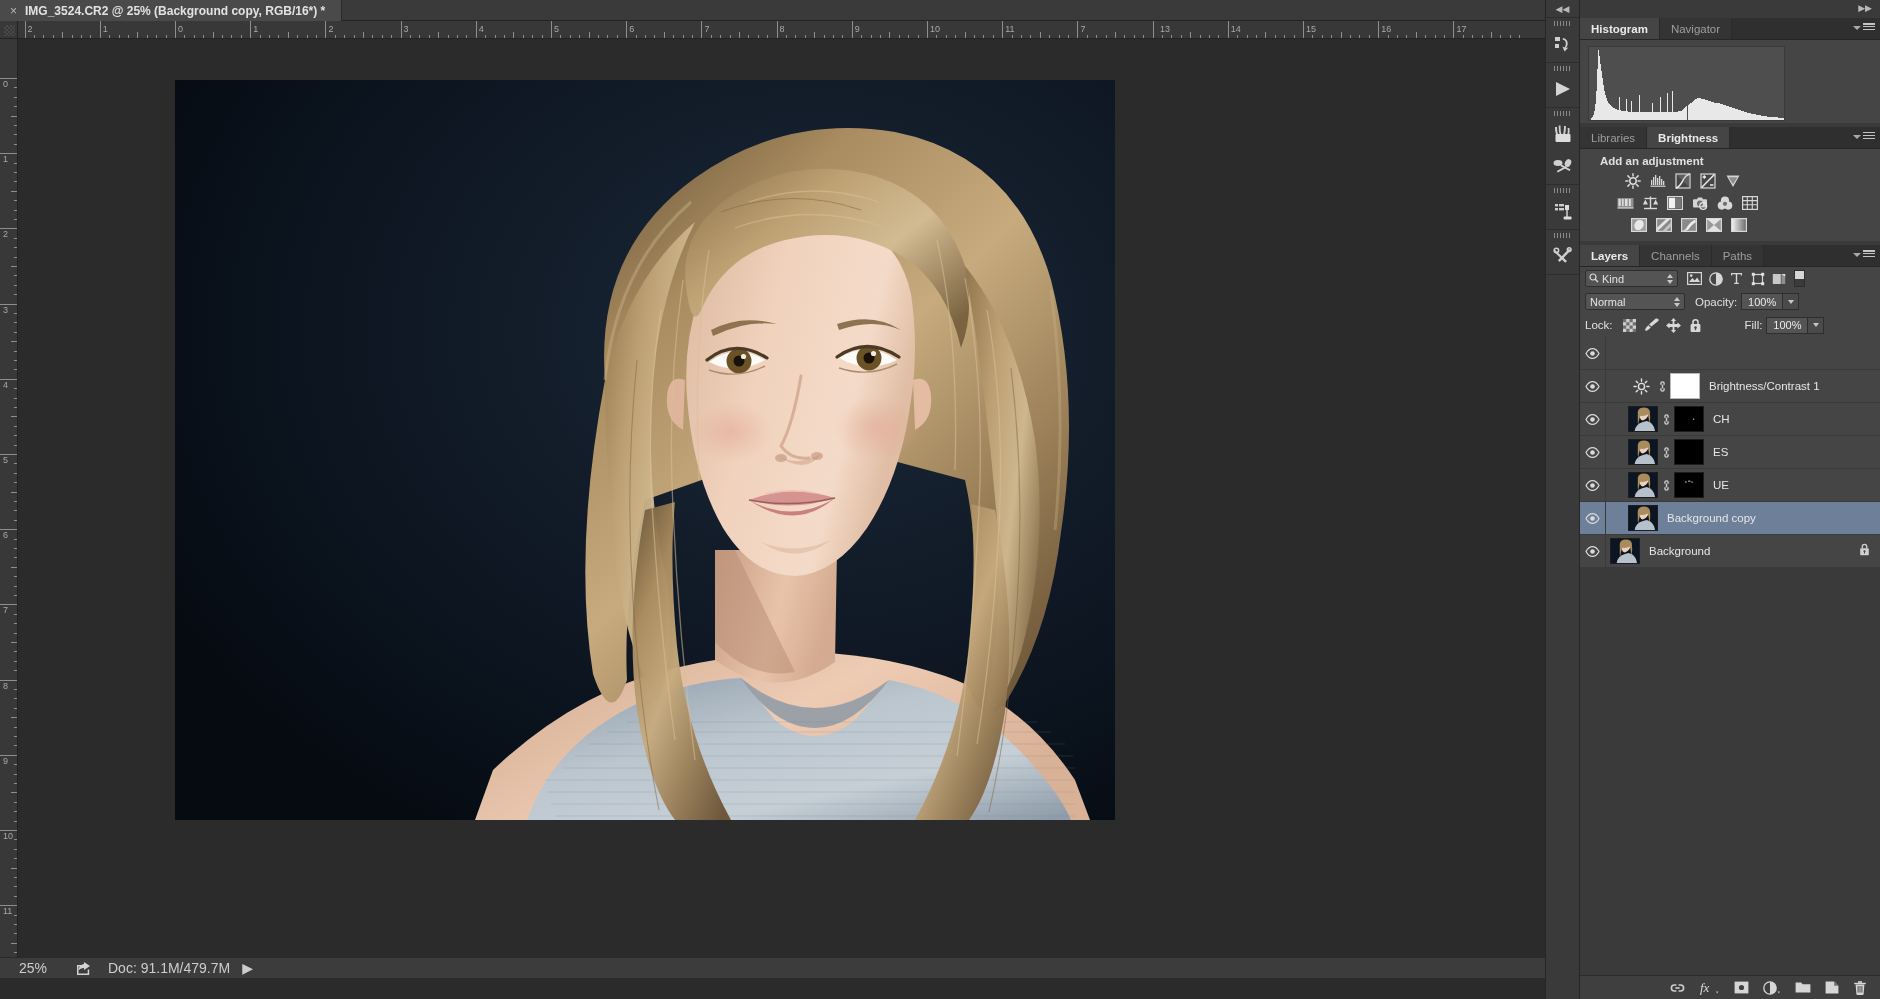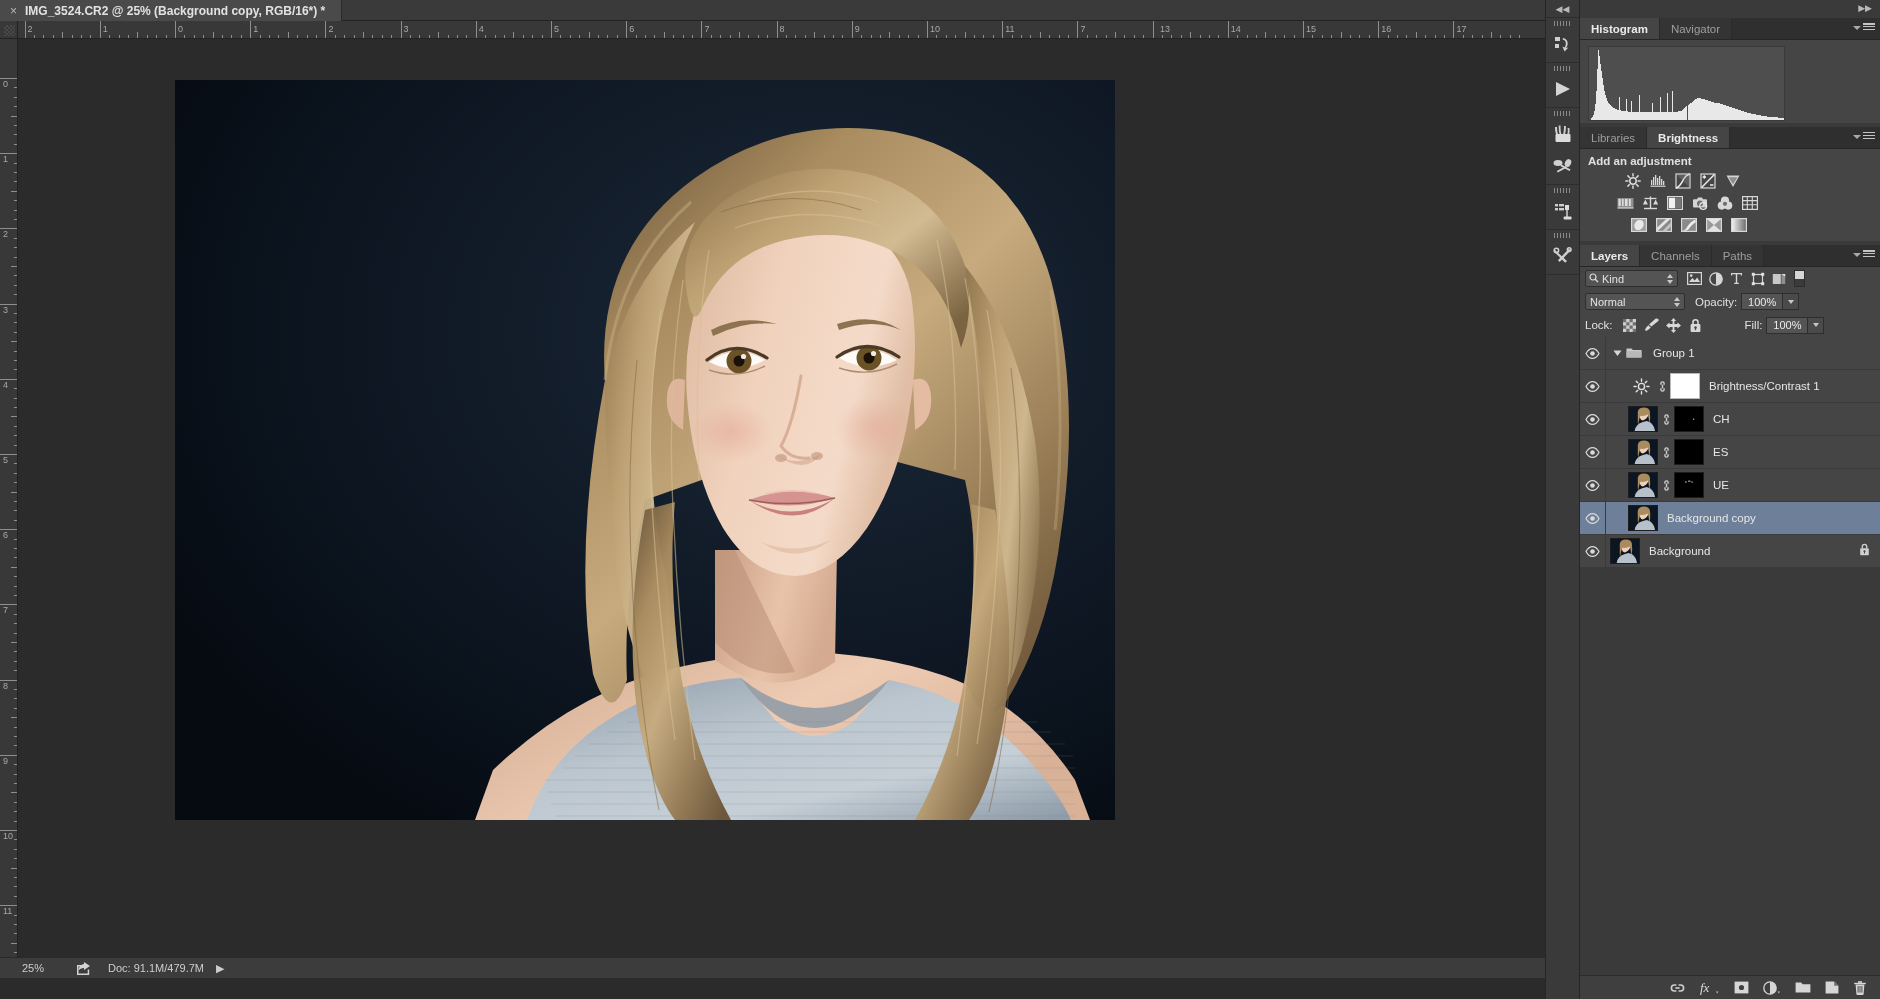--- a/index.html
+++ b/index.html
@@ -85,21 +85,21 @@
     background:
       radial-gradient(ellipse 70% 80% at 72% 38%, #1b2838 0%, #121c29 38%, #0b1420 72%, #070d15 100%);
   }
   .subject { position: absolute; left: 0; top: 0; width: 100%; height: 100%; }
 
   
   .statusbar {
     position: absolute; left: 0; bottom: 0; width: 1545px; height: 21px;
     background: #3c3c3c; border-top: 1px solid #2a2a2a;
     display: flex; align-items: center; gap: 0;
-    font-size: 11px; color: #cdcdcd;
+    font-size: 14px; color: #cdcdcd;
   }
   .st-zoom { width: 66px; text-align: center; }
   .st-share { width: 34px; display: flex; align-items: center; justify-content: center; }
   .st-doc { padding-left: 8px; }
   .st-arrow { margin-left: 12px; }
 
   
   .dock-strip {
     position: absolute; left: 1545px; top: 0; width: 34px; height: 999px;
     background: #3a3a3a; border-left: 1px solid #262626;
@@ -167,21 +167,21 @@
   }
   .histo-warn {
     position: absolute; right: 10px; top: 6px;
     width: 0; height: 0;
   }
   .histo-bars { position: absolute; left: 2px; bottom: 0; height: 100%; }
   .hb { position: absolute; bottom: 0; width: 1px; background: #e8e8e8; }
 
   
   .adj-title {
-    padding: 6px 8px 3px 8px; font-size: 11.5px; color: #e0e0e0; font-weight: bold;
+    padding: 6px 8px 3px 8px; font-size: 11.5px; color: #e0e0e0; font-weight: bold; margin-left: 12px;
   }
   .adj-rows { padding: 0 8px 5px 8px; }
   .adj-row { display: flex; gap: 7px; height: 22px; align-items: center; }
   .adj-row.r1 { padding-left: 36px; }
   .adj-row.r2 { padding-left: 28px; }
   .adj-row.r3 { padding-left: 42px; }
   .adj-ic {
     width: 18px; height: 17px; display: flex; align-items: center; justify-content: center;
     cursor: pointer;
   }
@@ -1325,34 +1325,20 @@
       </div>
 
       <div class="layer-list" id="layer-list">
           <div class="layer-row">
             <div class="eye-cell">
               <svg width="15" height="11" viewBox="0 0 15 11">
                 <path d="M7.5 0.6C3.6 0.6 1 5.5 1 5.5s2.6 4.9 6.5 4.9S14 5.5 14 5.5 11.4 0.6 7.5 0.6z" fill="none" stroke="#dadada" stroke-width="1.2"></path>
                 <circle cx="7.5" cy="5.5" r="2.3" fill="#dadada"></circle>
               </svg>
             </div>
-            <div class="layer-content">
-              <span class="disc-tri">
-                <svg width="9" height="8" viewBox="0 0 9 8">
-                  <path d="M0.5 1.5h8L4.5 7z" fill="#d6d6d6"></path>
-                </svg>
-              </span>
-              <span class="folder-ic">
-                <svg width="16" height="12" viewBox="0 0 16 12">
-                  <path d="M0.5 1.5h5l1.3 1.5h8.7v7.5H0.5z" fill="#c9c9c9"></path>
-                  <path d="M0.5 4.2h15v6.3H0.5z" fill="#b8b8b8"></path>
-                </svg>
-              </span>
-              <span class="layer-name">Group 1</span>
-            </div>
           </div>
           <div class="layer-row">
             <div class="eye-cell">
               <svg width="15" height="11" viewBox="0 0 15 11">
                 <path d="M7.5 0.6C3.6 0.6 1 5.5 1 5.5s2.6 4.9 6.5 4.9S14 5.5 14 5.5 11.4 0.6 7.5 0.6z" fill="none" stroke="#dadada" stroke-width="1.2"></path>
                 <circle cx="7.5" cy="5.5" r="2.3" fill="#dadada"></circle>
               </svg>
             </div>
             <div class="layer-content" style="padding-left: 22px;">
               <div class="thumb" style="background: transparent; border: none; width: 26px; display: flex; align-items: center; justify-content: center;">

